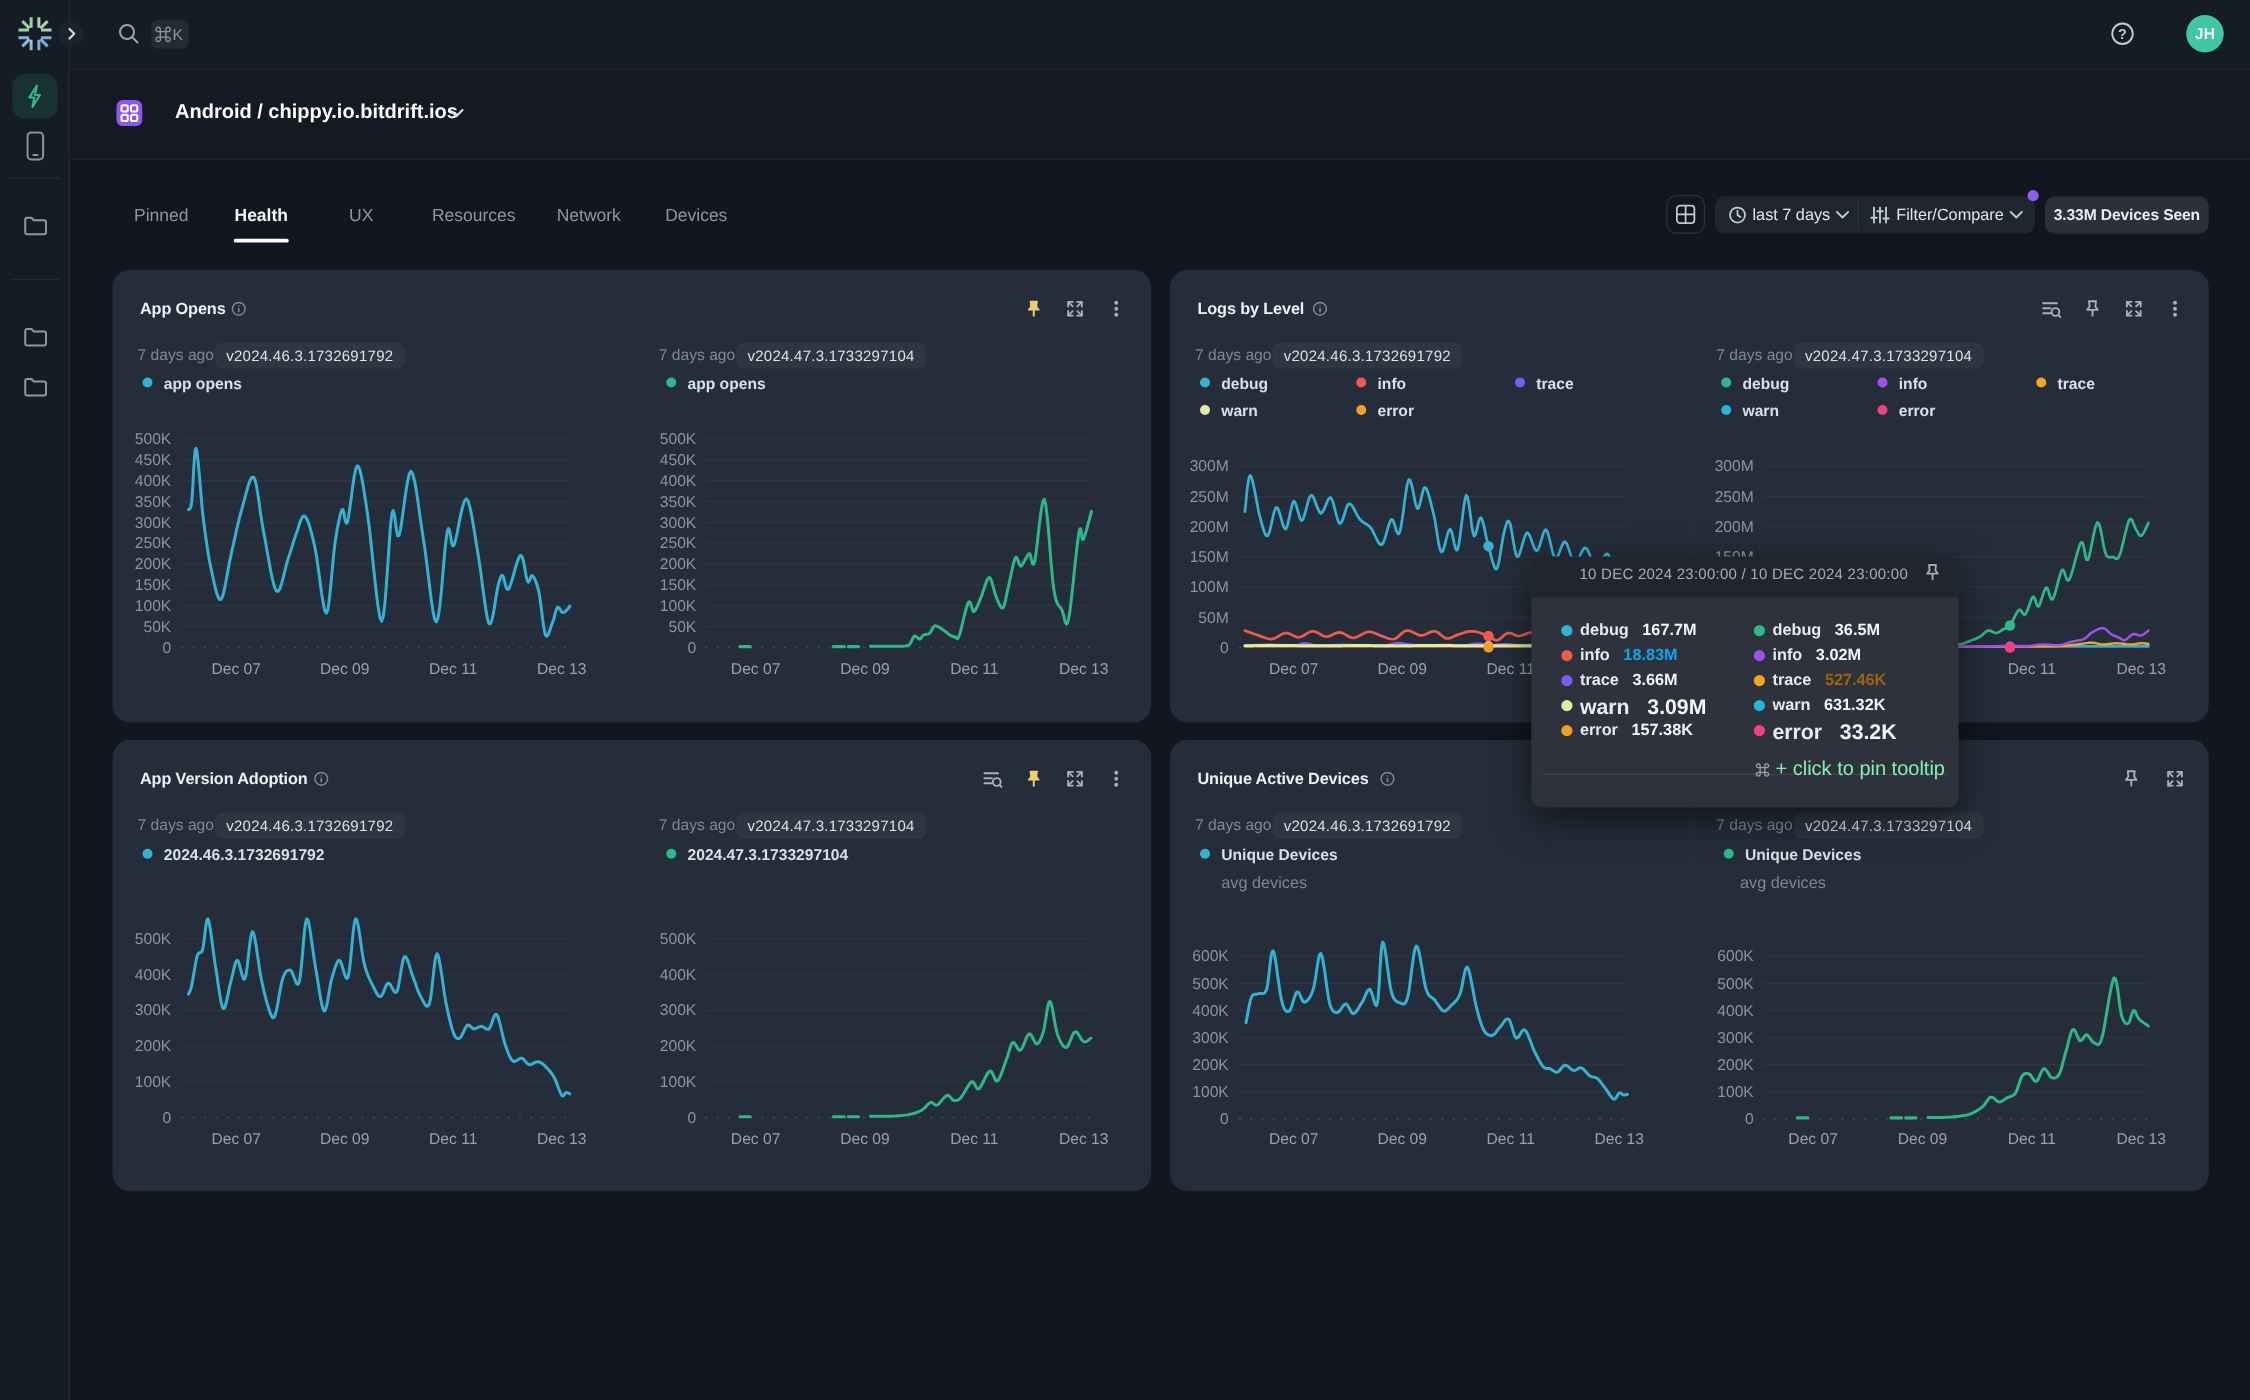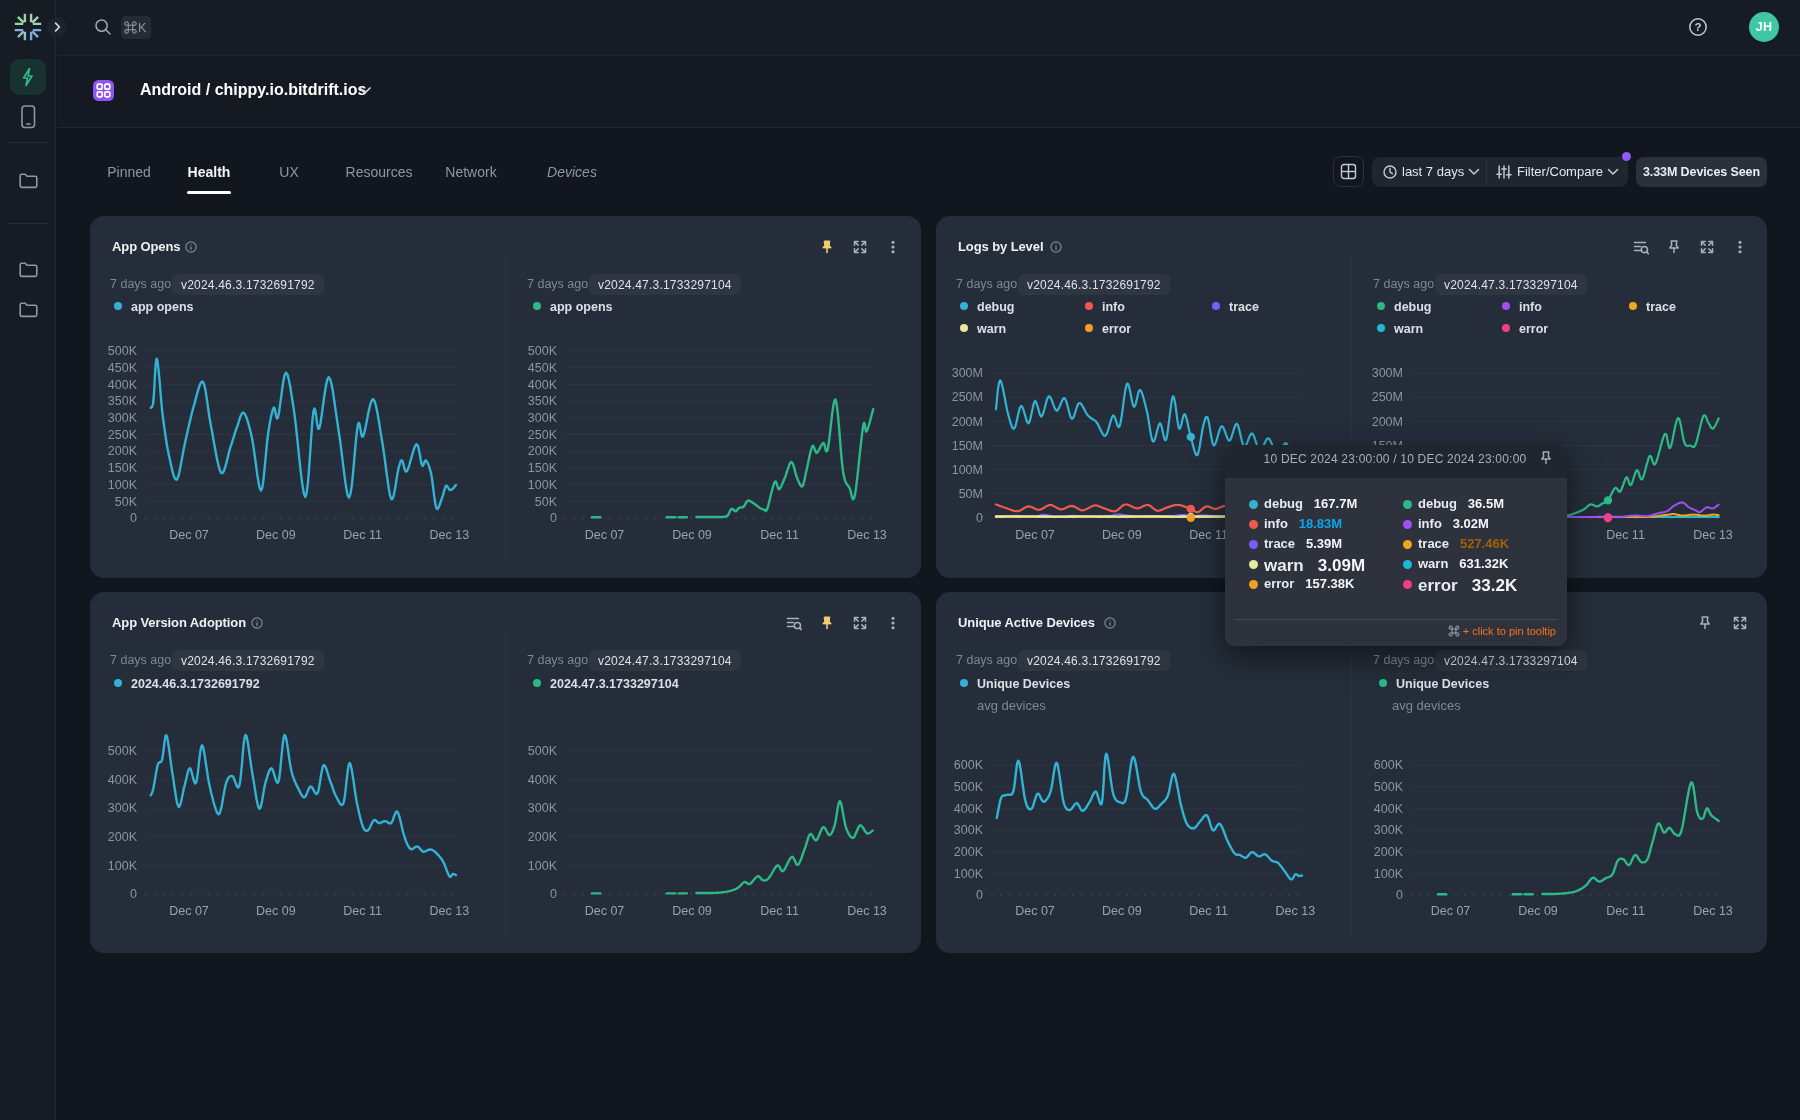--- a/index.html
+++ b/index.html
@@ -65,21 +65,21 @@
   </svg>
 <div class="abs" style="left:140px;top:81px;font-size:16px;font-weight:700;color:#ffffff;letter-spacing:0px">Android / chippy.io.bitdrift.ios</div>
 <svg class="abs" style="left:358px;top:86px" width="14" height="10">
     <path d="M2 2l5 5 5-5" stroke="#d6dbe1" stroke-width="1.7" fill="none" stroke-linecap="round" stroke-linejoin="round"></path>
   </svg>
 <div class="tab" style="left:129px;top:164px;transform:translateX(-50%);">Pinned</div>
 <div class="tab" style="left:209px;top:164px;transform:translateX(-50%);color:#f2f4f6;font-weight:700">Health</div>
 <div class="tab" style="left:289px;top:164px;transform:translateX(-50%);">UX</div>
 <div class="tab" style="left:379px;top:164px;transform:translateX(-50%);">Resources</div>
 <div class="tab" style="left:471px;top:164px;transform:translateX(-50%);">Network</div>
-<div class="tab" style="left:572px;top:164px;transform:translateX(-50%);font-style:italic;">Devices</div>
+<div class="tab" style="left:557px;top:164px;transform:translateX(-50%);">Devices</div>
 <div class="abs" style="left:187px;top:191px;width:44px;height:2.5px;background:#fff;border-radius:2px"></div>
 <div class="abs" style="left:1333px;top:156px;width:31px;height:31px;border:1px solid #2b323d;border-radius:8px"></div>
 <svg class="abs" style="left:1340px;top:163px" width="17" height="17" viewBox="0 0 17 17">
     <g stroke="#c3cad1" stroke-width="1.4" fill="none">
       <rect x="1.5" y="1.5" width="14" height="14" rx="2.5"></rect>
       <line x1="8.5" y1="1.5" x2="8.5" y2="15.5"></line>
       <line x1="1.5" y1="8.5" x2="15.5" y2="8.5"></line>
     </g>
   </svg>
 <div class="abs" style="left:1372px;top:157px;width:256px;height:30px;background:#1f262f;border-radius:8px"></div>
@@ -761,36 +761,36 @@
 <div style="position:absolute;left:0;top:0;width:100%;height:33px;background:#21252d"></div>
 <div style="position:absolute;left:0;top:33px;width:100%;height:168px;background:#2d323d"></div>
 <div style="position:absolute;left:0;top:7px;width:340px;text-align:center;font-size:12px;color:#a7afb9;letter-spacing:.2px">10 DEC 2024 23:00:00 / 10 DEC 2024 23:00:00</div>
 <svg style="position:absolute;left:313px;top:5px" width="16" height="16">
       <g transform="translate(0,0)" stroke="#a3abb6" stroke-width="1.5" fill="none" stroke-linejoin="round" stroke-linecap="round">
         <path d="M5.2 2h5.6l-0.5 4.2 1.9 2.7H3.8l1.9-2.7z"></path>
         <line x1="8" y1="9.2" x2="8" y2="13.5"></line>
       </g>
     </svg>
 <div style="position:absolute;left:9px;top:174px;width:324px;height:1px;background:rgba(255,255,255,0.1)"></div>
-<div style="position:absolute;right:11px;top:180px;font-size:11px;color:#f97316"><svg width="12" height="12" viewBox="0 0 14 14" style="vertical-align:-2px">
+<div style="position:absolute;right:11px;top:162px;font-size:16px;color:#86efac"><svg width="12" height="12" viewBox="0 0 14 14" style="vertical-align:-2px">
         <g transform="translate(0.5,0.5) scale(0.9285714285714286)" fill="none" stroke="#98a2ad" stroke-width="1.29">
           <path d="M4.6 4.6h4.8v4.8H4.6z"></path>
           <path d="M4.6 4.6H3.2a1.9 1.9 0 1 1 1.4-1.4z"></path>
           <path d="M9.4 4.6V3.2a1.9 1.9 0 1 1 1.4 1.4z"></path>
           <path d="M4.6 9.4H3.2a1.9 1.9 0 1 0 1.4 1.4z"></path>
           <path d="M9.4 9.4v1.4a1.9 1.9 0 1 0 1.4-1.4z"></path>
         </g>
       </svg> + click to pin tooltip</div>
 </div>
 <div class="abs" style="left:1249px;top:500px;width:9px;height:9px;border-radius:50%;background:#33b2d3;z-index:30"></div>
 <div class="abs" style="left:1264px;top:496px;font-size:13px;font-weight:600;color:#e8ebef;z-index:30">debug&nbsp;&nbsp;&nbsp;<span style="color:#f4f6f8">167.7M</span></div>
 <div class="abs" style="left:1249px;top:520px;width:9px;height:9px;border-radius:50%;background:#ef5a4c;z-index:30"></div>
 <div class="abs" style="left:1264px;top:516px;font-size:13px;font-weight:600;color:#e8ebef;z-index:30">info&nbsp;&nbsp;&nbsp;<span style="color:#0ea5e9">18.83M</span></div>
 <div class="abs" style="left:1249px;top:540px;width:9px;height:9px;border-radius:50%;background:#7c5cf6;z-index:30"></div>
-<div class="abs" style="left:1264px;top:536px;font-size:13px;font-weight:600;color:#e8ebef;z-index:30">trace&nbsp;&nbsp;&nbsp;<span style="color:#f4f6f8">5.39M</span></div>
+<div class="abs" style="left:1264px;top:536px;font-size:13px;font-weight:600;color:#e8ebef;z-index:30">trace&nbsp;&nbsp;&nbsp;<span style="color:#f4f6f8">3.66M</span></div>
 <div class="abs" style="left:1249px;top:560px;width:9px;height:9px;border-radius:50%;background:#e4ea9e;z-index:30"></div>
 <div class="abs" style="left:1264px;top:556px;font-size:17px;font-weight:600;color:#e8ebef;z-index:30">warn&nbsp;&nbsp;&nbsp;<span style="color:#f4f6f8">3.09M</span></div>
 <div class="abs" style="left:1249px;top:580px;width:9px;height:9px;border-radius:50%;background:#f2a024;z-index:30"></div>
 <div class="abs" style="left:1264px;top:576px;font-size:13px;font-weight:600;color:#e8ebef;z-index:30">error&nbsp;&nbsp;&nbsp;<span style="color:#f4f6f8">157.38K</span></div>
 <div class="abs" style="left:1403px;top:500px;width:9px;height:9px;border-radius:50%;background:#2cb987;z-index:30"></div>
 <div class="abs" style="left:1418px;top:496px;font-size:13px;font-weight:600;color:#e8ebef;z-index:30">debug&nbsp;&nbsp;&nbsp;<span style="color:#f4f6f8">36.5M</span></div>
 <div class="abs" style="left:1403px;top:520px;width:9px;height:9px;border-radius:50%;background:#a04ff2;z-index:30"></div>
 <div class="abs" style="left:1418px;top:516px;font-size:13px;font-weight:600;color:#e8ebef;z-index:30">info&nbsp;&nbsp;&nbsp;<span style="color:#f4f6f8">3.02M</span></div>
 <div class="abs" style="left:1403px;top:540px;width:9px;height:9px;border-radius:50%;background:#f2a61d;z-index:30"></div>
 <div class="abs" style="left:1418px;top:536px;font-size:13px;font-weight:600;color:#e8ebef;z-index:30">trace&nbsp;&nbsp;&nbsp;<span style="color:#a16207">527.46K</span></div>

